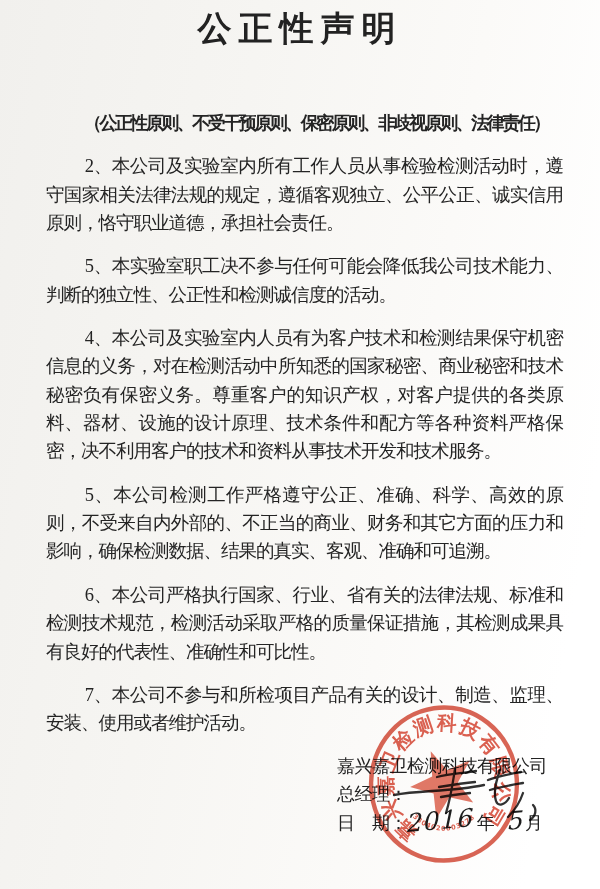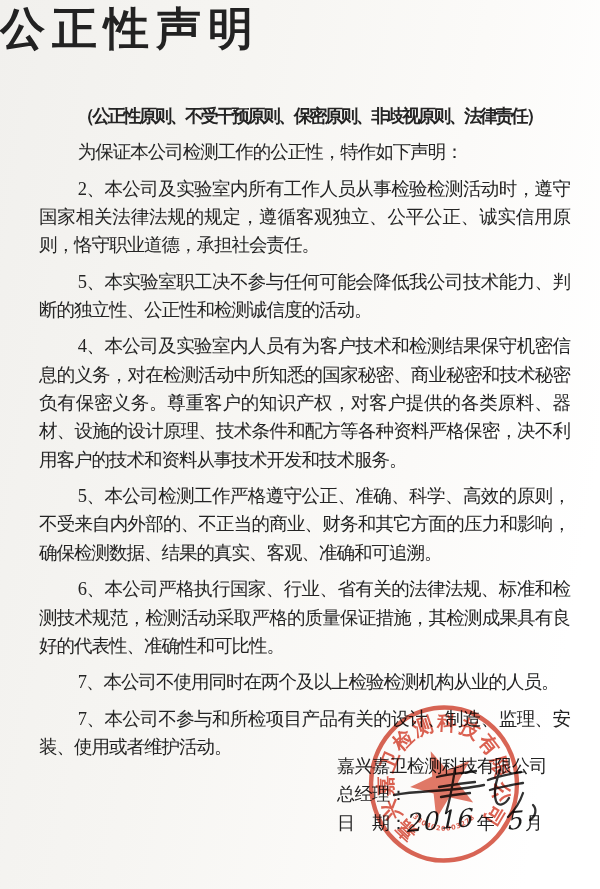--- a/index.html
+++ b/index.html
@@ -5,29 +5,29 @@
   html,body{margin:0;padding:0;}
   body{width:600px;height:889px;overflow:hidden;background:#fff;}
   .page{
     position:relative;width:600px;height:889px;
     background:linear-gradient(100deg,#f1f0ed 0%,#f6f5f2 35%,#fbfaf8 65%,#ffffff 90%);
     font-family:"Liberation Serif","DejaVu Serif",serif;
     color:#242424;
   }
   .doc-title{
     position:absolute;top:2px;left:0;width:100%;
-    text-align:left;font-size:45px;line-height:54px;font-weight:700;
+    text-align:center;font-size:34px;line-height:54px;font-weight:700;
     letter-spacing:7px;color:#222;white-space:nowrap;
   }
   .doc-body{
     position:absolute;left:31px;top:94px;width:547px;
     font-size:18.5px;line-height:28.35px;letter-spacing:-1px;
     text-align:justify;text-justify:inter-character;
   }
-  .doc-body p{margin:8px;text-indent:2.1em;}
+  .doc-body p{margin:15px;text-indent:2.1em;}
   .subtitle{
     font-weight:700;font-size:18px;letter-spacing:-2.5px;
     white-space:nowrap;text-indent:1.9em;
   }
   .sig-block{
     position:absolute;left:337px;top:752px;width:262px;
     font-size:18px;line-height:28.3px;letter-spacing:-0.5px;color:#222;
   }
   .sig-line{white-space:nowrap;}
   .hand{
@@ -49,28 +49,26 @@
 </style>
 </head>
 <body>
 
 <div class="page">
 
   <div class="doc-title">公正性声明</div>
 
   <div class="doc-body">
     <p class="subtitle">（公正性原则、不受干预原则、保密原则、非歧视原则、法律责任）</p>
-    <p>为保证本公司检测工作的公正性，特作如下声明：</p>
     <div>
         <p>2、本公司及实验室内所有工作人员从事检验检测活动时，遵守国家相关法律法规的规定，遵循客观独立、公平公正、诚实信用原则，恪守职业道德，承担社会责任。</p>
         <p>5、本实验室职工决不参与任何可能会降低我公司技术能力、判断的独立性、公正性和检测诚信度的活动。</p>
         <p>4、本公司及实验室内人员有为客户技术和检测结果保守机密信息的义务，对在检测活动中所知悉的国家秘密、商业秘密和技术秘密负有保密义务。尊重客户的知识产权，对客户提供的各类原料、器材、设施的设计原理、技术条件和配方等各种资料严格保密，决不利用客户的技术和资料从事技术开发和技术服务。</p>
         <p>5、本公司检测工作严格遵守公正、准确、科学、高效的原则，不受来自内外部的、不正当的商业、财务和其它方面的压力和影响，确保检测数据、结果的真实、客观、准确和可追溯。</p>
         <p>6、本公司严格执行国家、行业、省有关的法律法规、标准和检测技术规范，检测活动采取严格的质量保证措施，其检测成果具有良好的代表性、准确性和可比性。</p>
-        <p>7、本公司不使用同时在两个及以上检验检测机构从业的人员。</p>
         <p>7、本公司不参与和所检项目产品有关的设计、制造、监理、安装、使用或者维护活动。</p>
       </div>
   </div>
 
   <div class="sig-block">
     <div class="sig-line">嘉兴嘉卫检测科技有限公司</div>
     <div class="sig-line">
       <span>总经理：</span>
     </div>
     <div class="sig-line">

